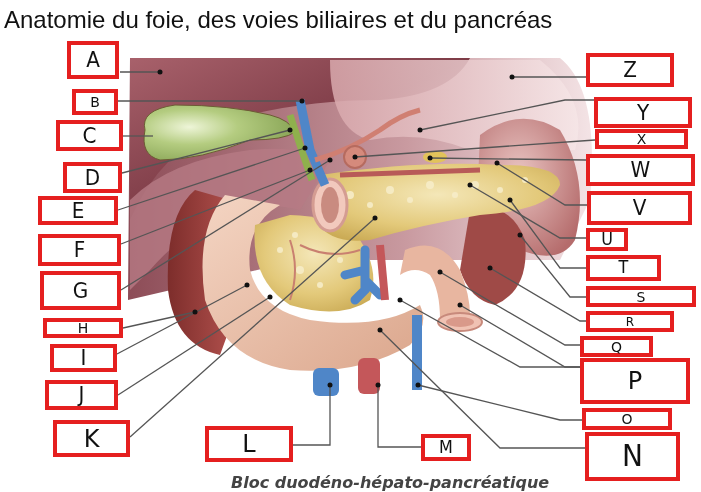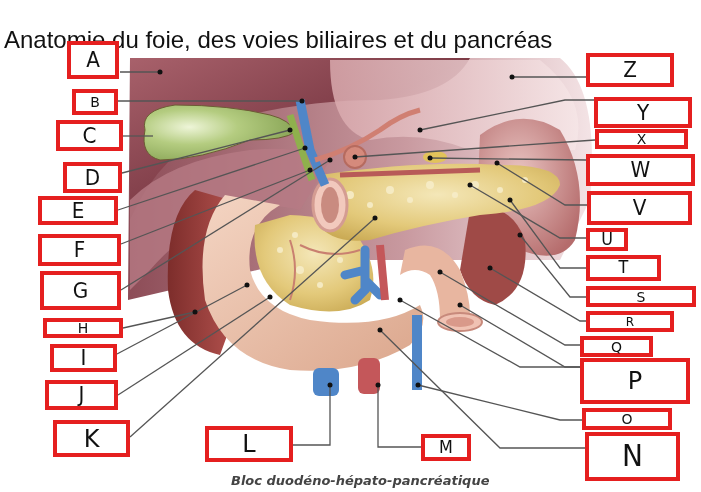--- a/index.html
+++ b/index.html
@@ -1,21 +1,21 @@
 <!DOCTYPE html>
 <html><head>
   <meta charset="utf-8">
   <style>
     html, body { margin: 0; padding: 0; background: #ffffff; }
     body { width: 701px; height: 492px; position: relative; overflow: hidden; font-family: "Liberation Sans", sans-serif; }
-    .title { position: absolute; left: 4px; top: 6px; font-size: 24px; color: #111; letter-spacing: 0px; white-space: nowrap; margin-top: 20px; }
+    .title { position: absolute; left: 4px; top: 6px; font-size: 24px; color: #111; letter-spacing: 0px; white-space: nowrap; }
     .illus { position: absolute; left: 0; top: 0; width: 701px; height: 492px; }
     .label-box { position: absolute; box-sizing: border-box; border: 4px solid #e51f1f; background: #ffffff; display: flex; align-items: center; justify-content: center; font-family: "DejaVu Sans", sans-serif; font-size: 20px; color: #111; line-height: 1; }
     .label-box span { transform: scaleY(1.05); }
-    .caption { position: absolute; left: 231px; top: 473px; font-family: "DejaVu Sans", sans-serif; font-size: 13px; font-weight: bold; font-style: italic; color: #444; white-space: nowrap; }
+    .caption { position: absolute; left: 231px; top: 473px; font-family: "DejaVu Sans", sans-serif; font-size: 16px; font-weight: bold; font-style: italic; color: #444; white-space: nowrap; }
   </style>
 </head>
 <body>
 
 <div class="title">Anatomie du foie, des voies biliaires et du pancréas</div>
 
 <svg class="illus" viewBox="0 0 701 492" xmlns="http://www.w3.org/2000/svg">
   <defs>
     <linearGradient id="gLiver" x1="0" y1="0" x2="1" y2="1">
       <stop offset="0" stop-color="#a8616b"></stop>

